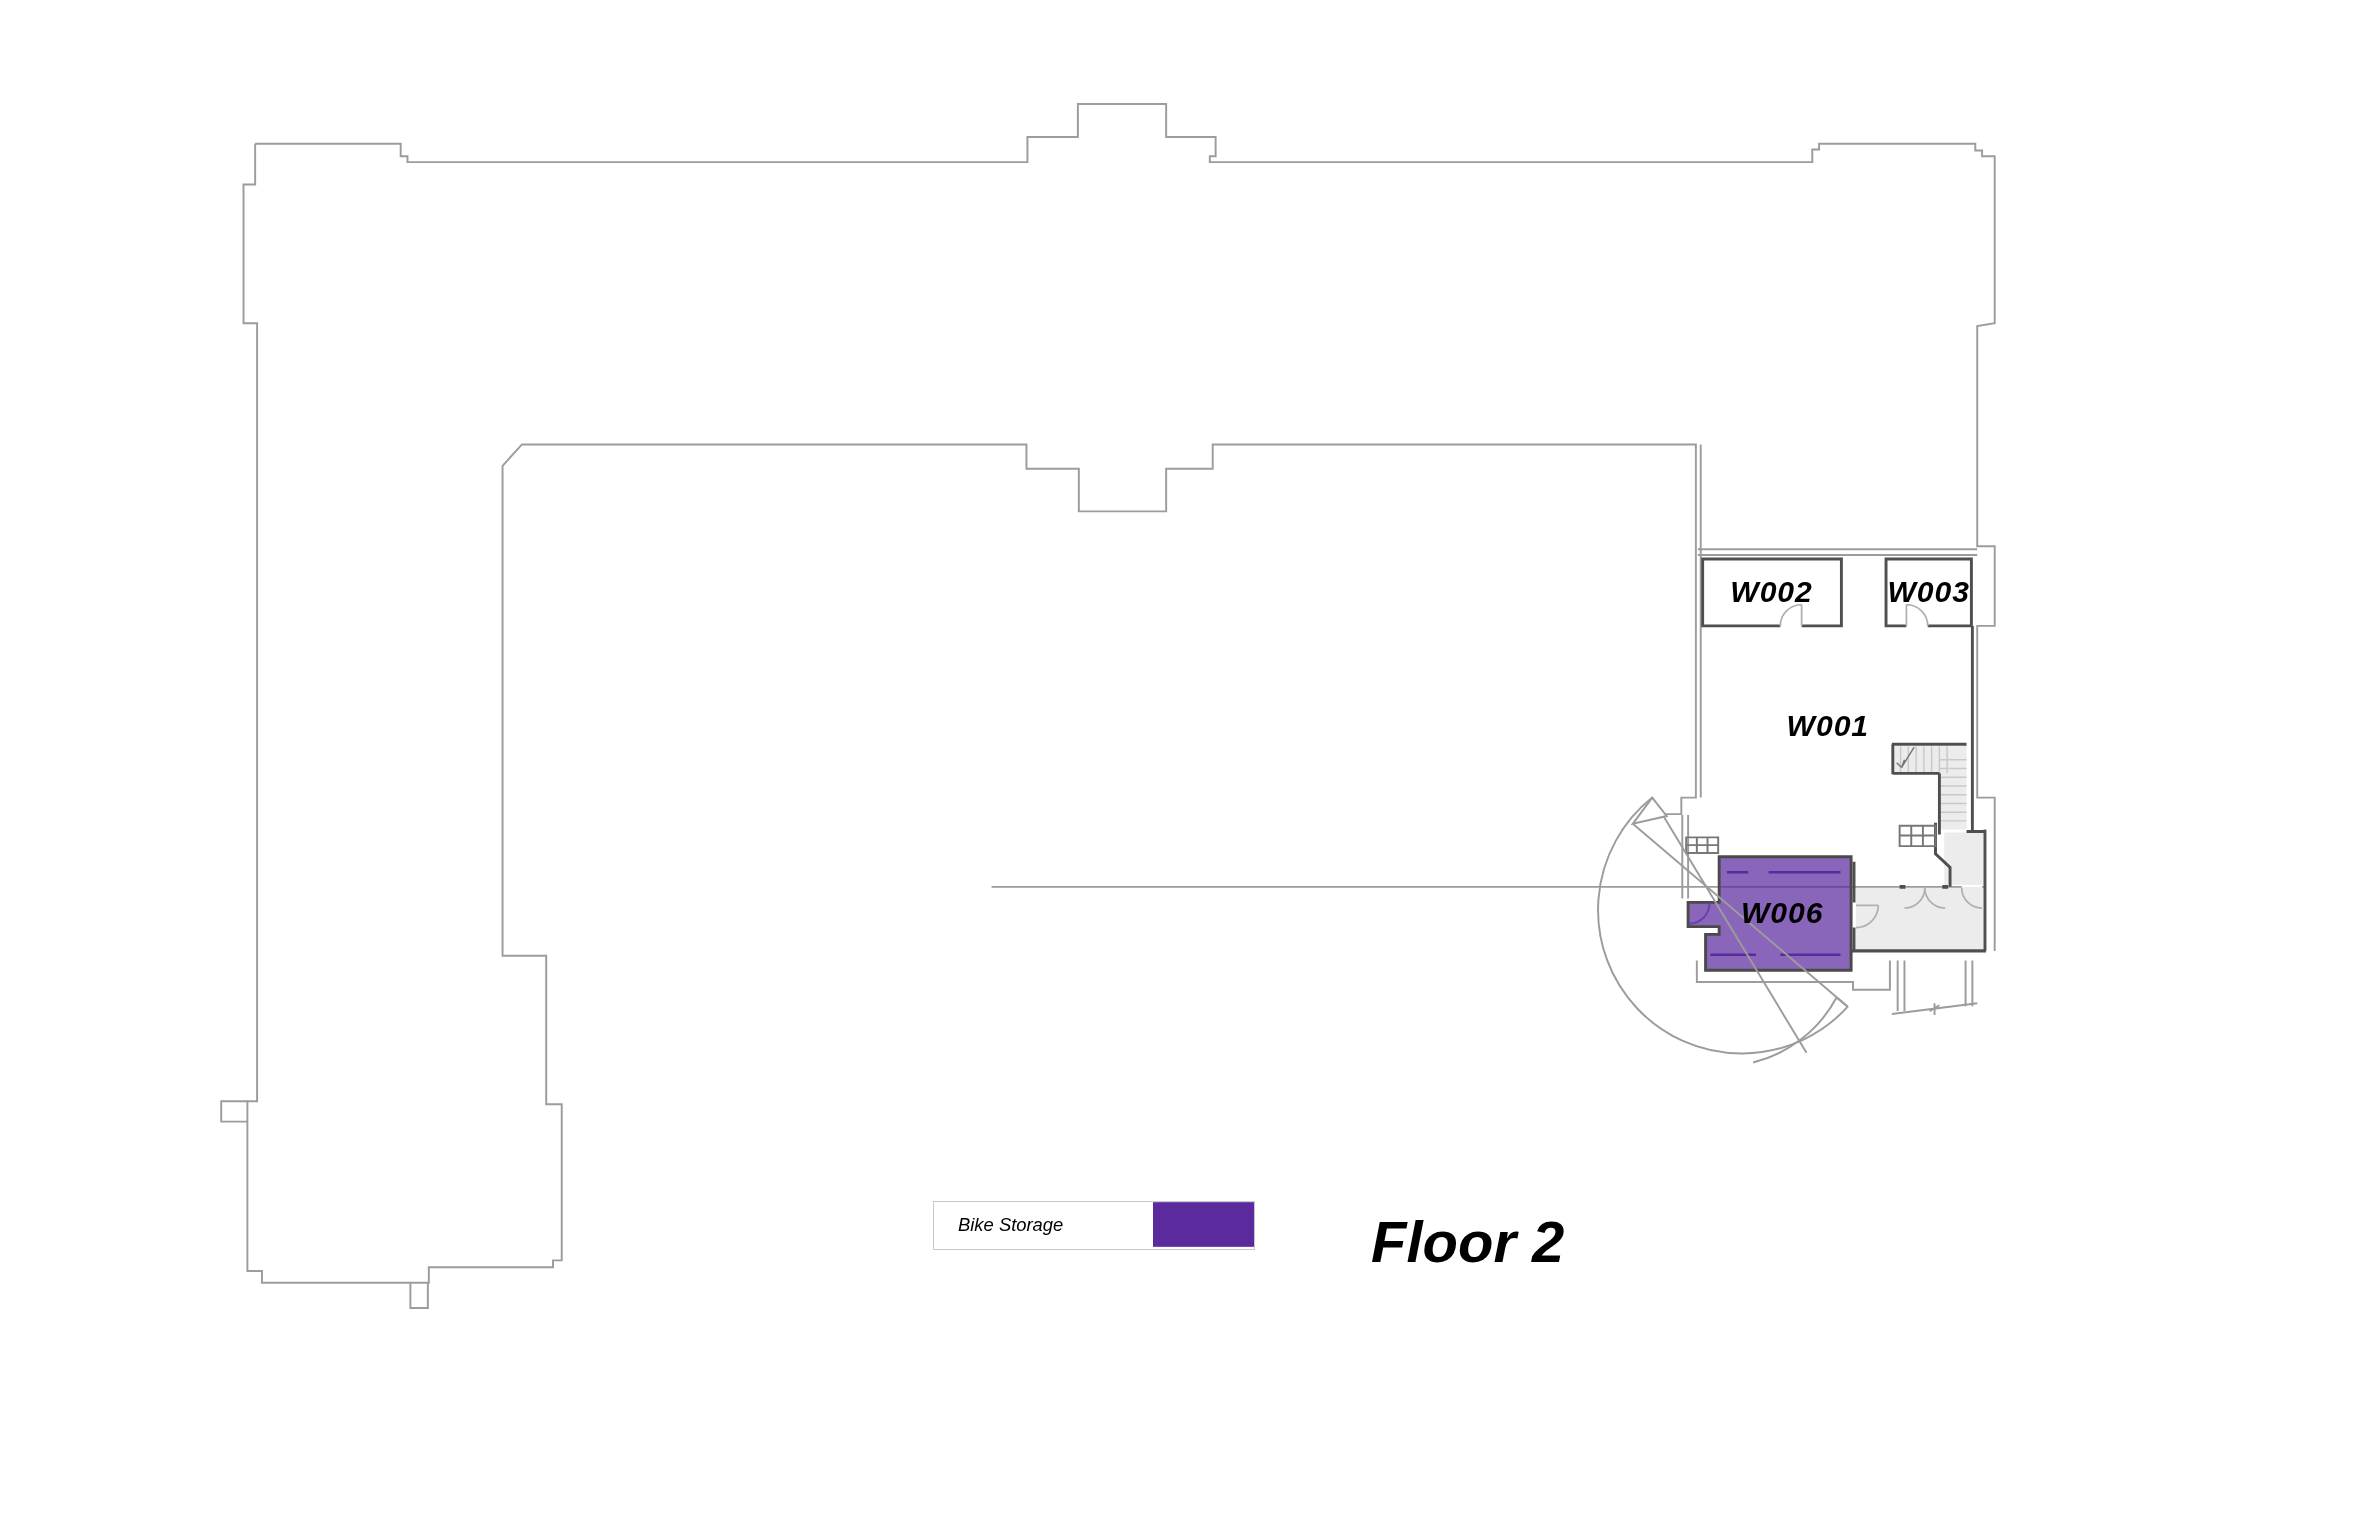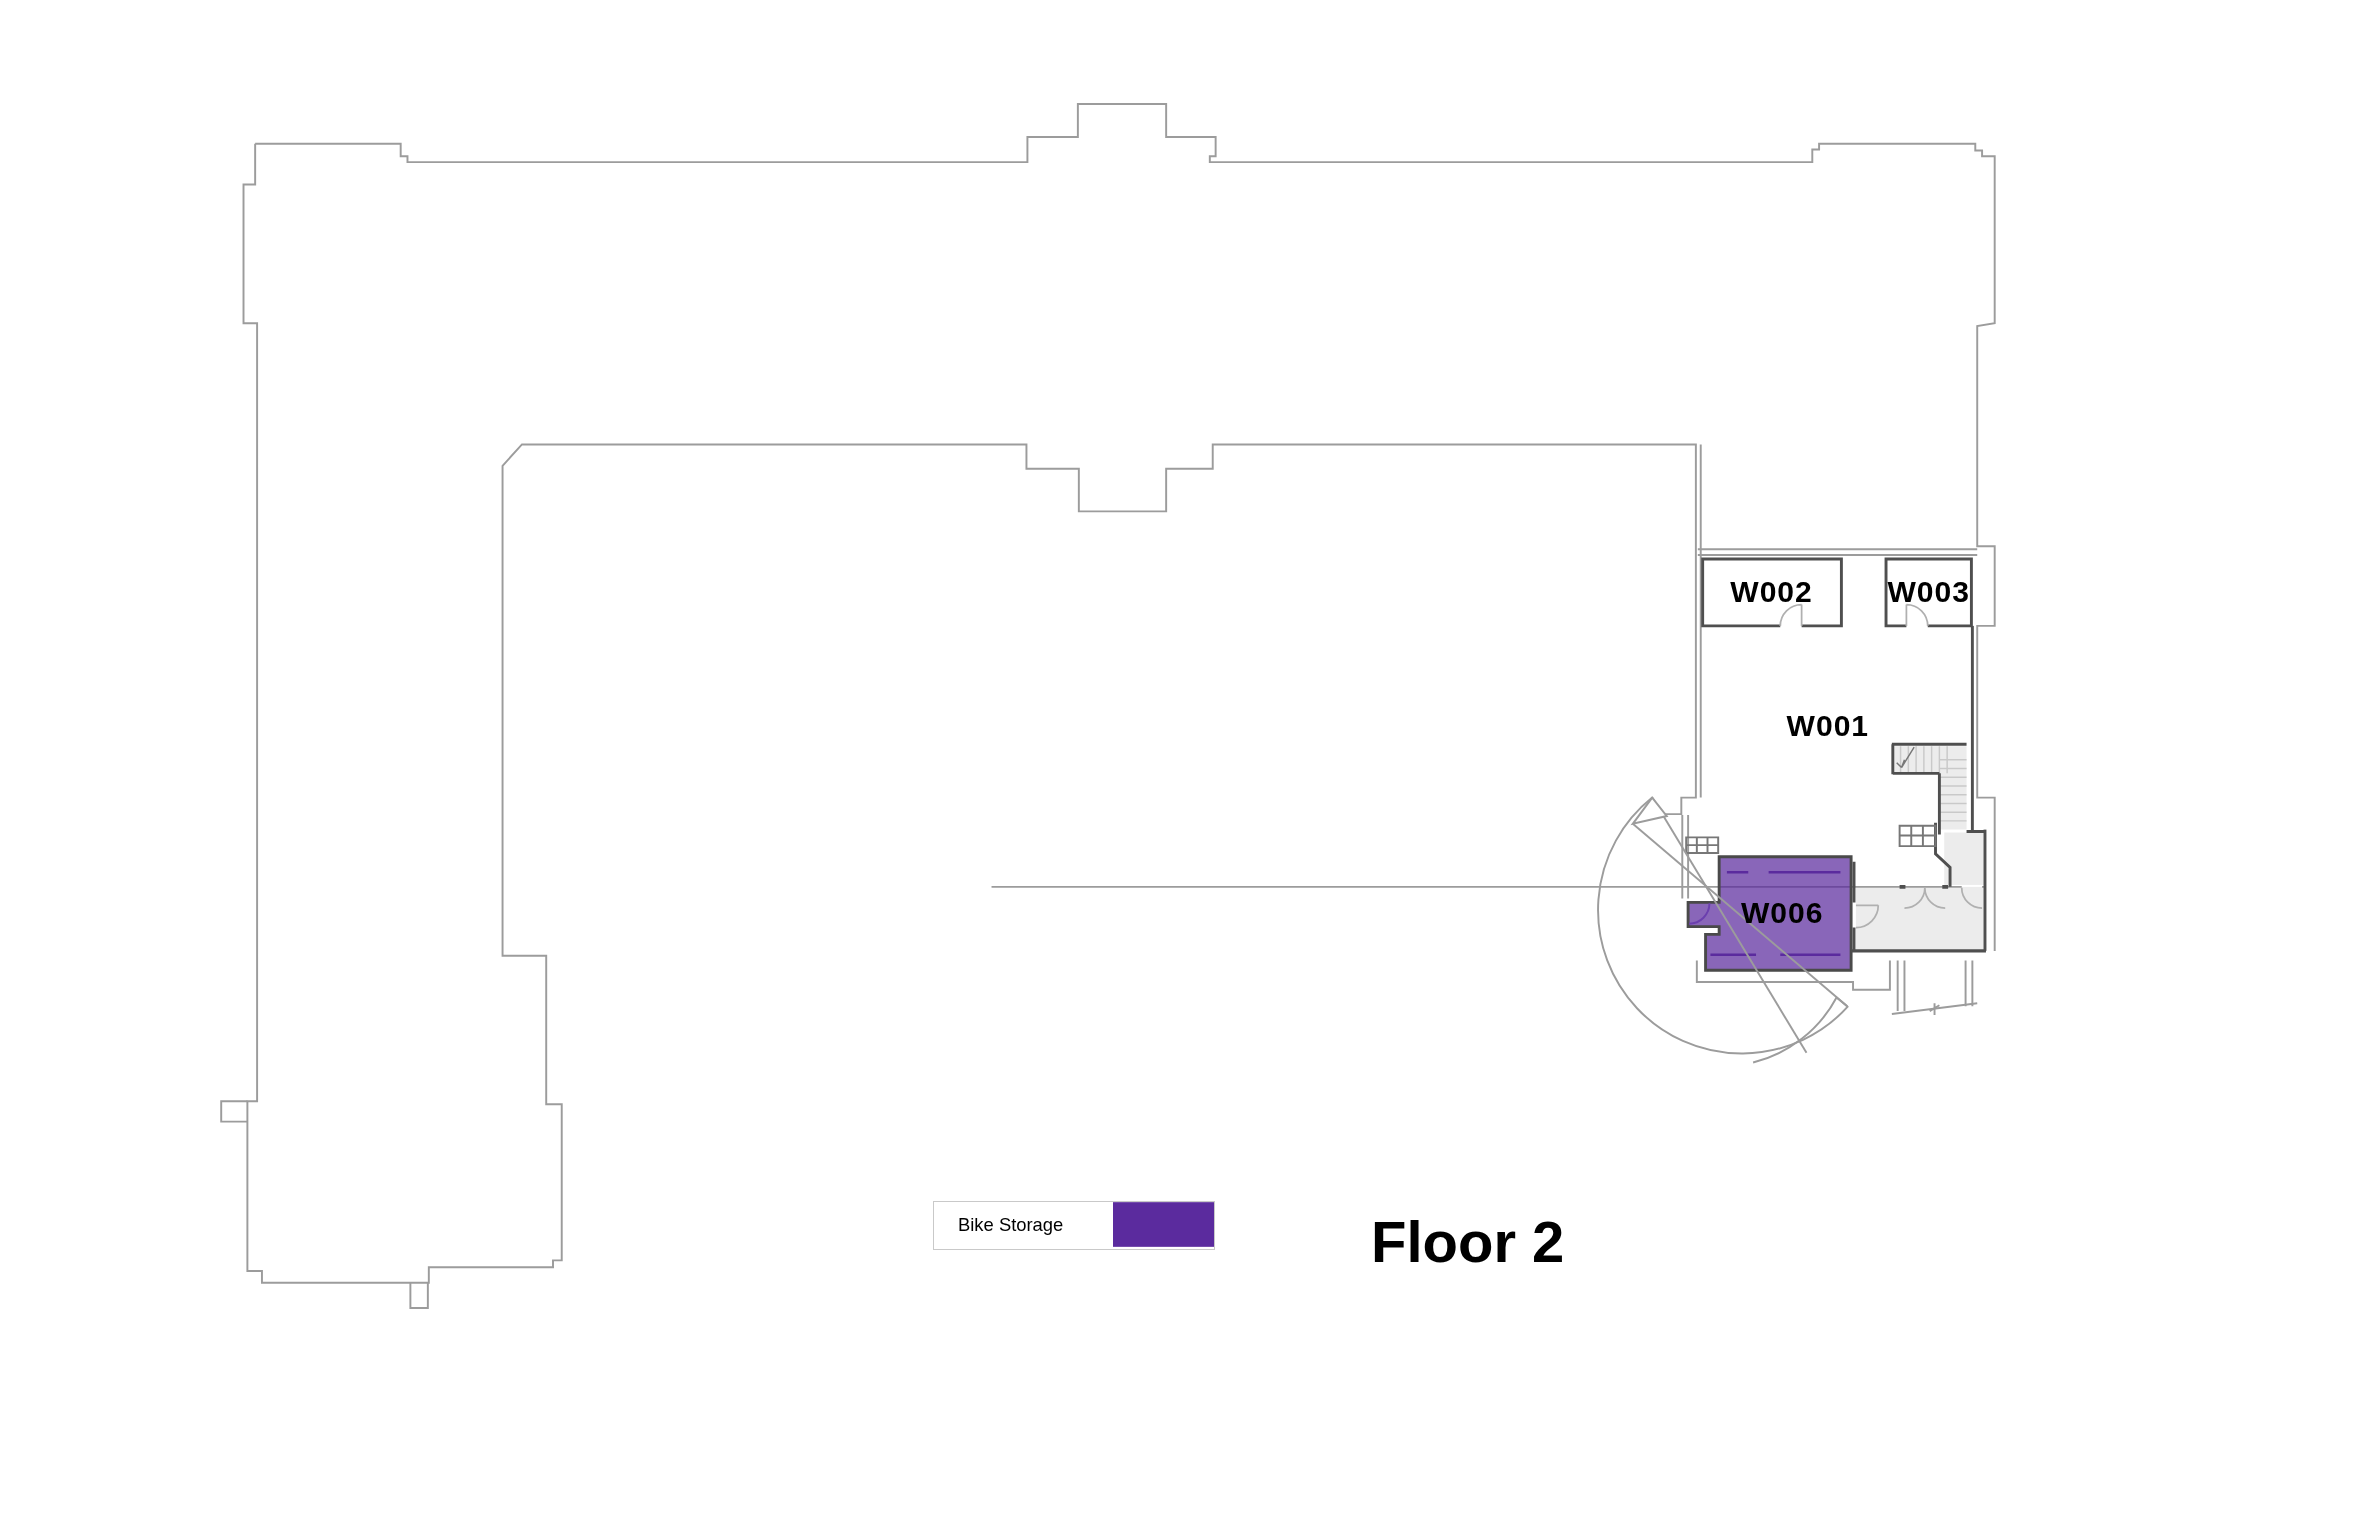--- a/index.html
+++ b/index.html
@@ -1,19 +1,19 @@
 <!DOCTYPE html>
 <html><head>
 <meta charset="utf-8">
 <style>
   html,body{margin:0;padding:0;background:#ffffff;}
   .plan-wrap{position:relative;width:2375px;height:1537px;background:#fff;overflow:hidden;
-             font-family:"Liberation Sans",sans-serif;}
+             font-family:"Liberation Sans",sans-serif;font-style:italic;}
   .plan-svg{position:absolute;left:0;top:0;}
-  .legend-box{position:absolute;left:933px;top:1201px;width:282px;height:49px;
+  .legend-box{position:absolute;left:933px;top:1201px;width:322px;height:49px;
               background:#fff;border:1.9px solid #c9c9c9;box-sizing:border-box;}
   .legend-label{position:absolute;left:24px;top:0;height:45px;line-height:45px;
                 font-size:18.4px;color:#000;}
   .legend-swatch{position:absolute;right:0;top:0;width:101px;height:45px;display:block;}
   .title-block{position:absolute;left:1371px;top:1208px;color:#000;font-weight:bold;
                font-size:58px;line-height:68px;white-space:nowrap;}
   svg text.room-label{font-family:"Liberation Sans",sans-serif;font-weight:bold;
                       font-size:31px;letter-spacing:1px;fill:#000;}
 </style>
 </head>

